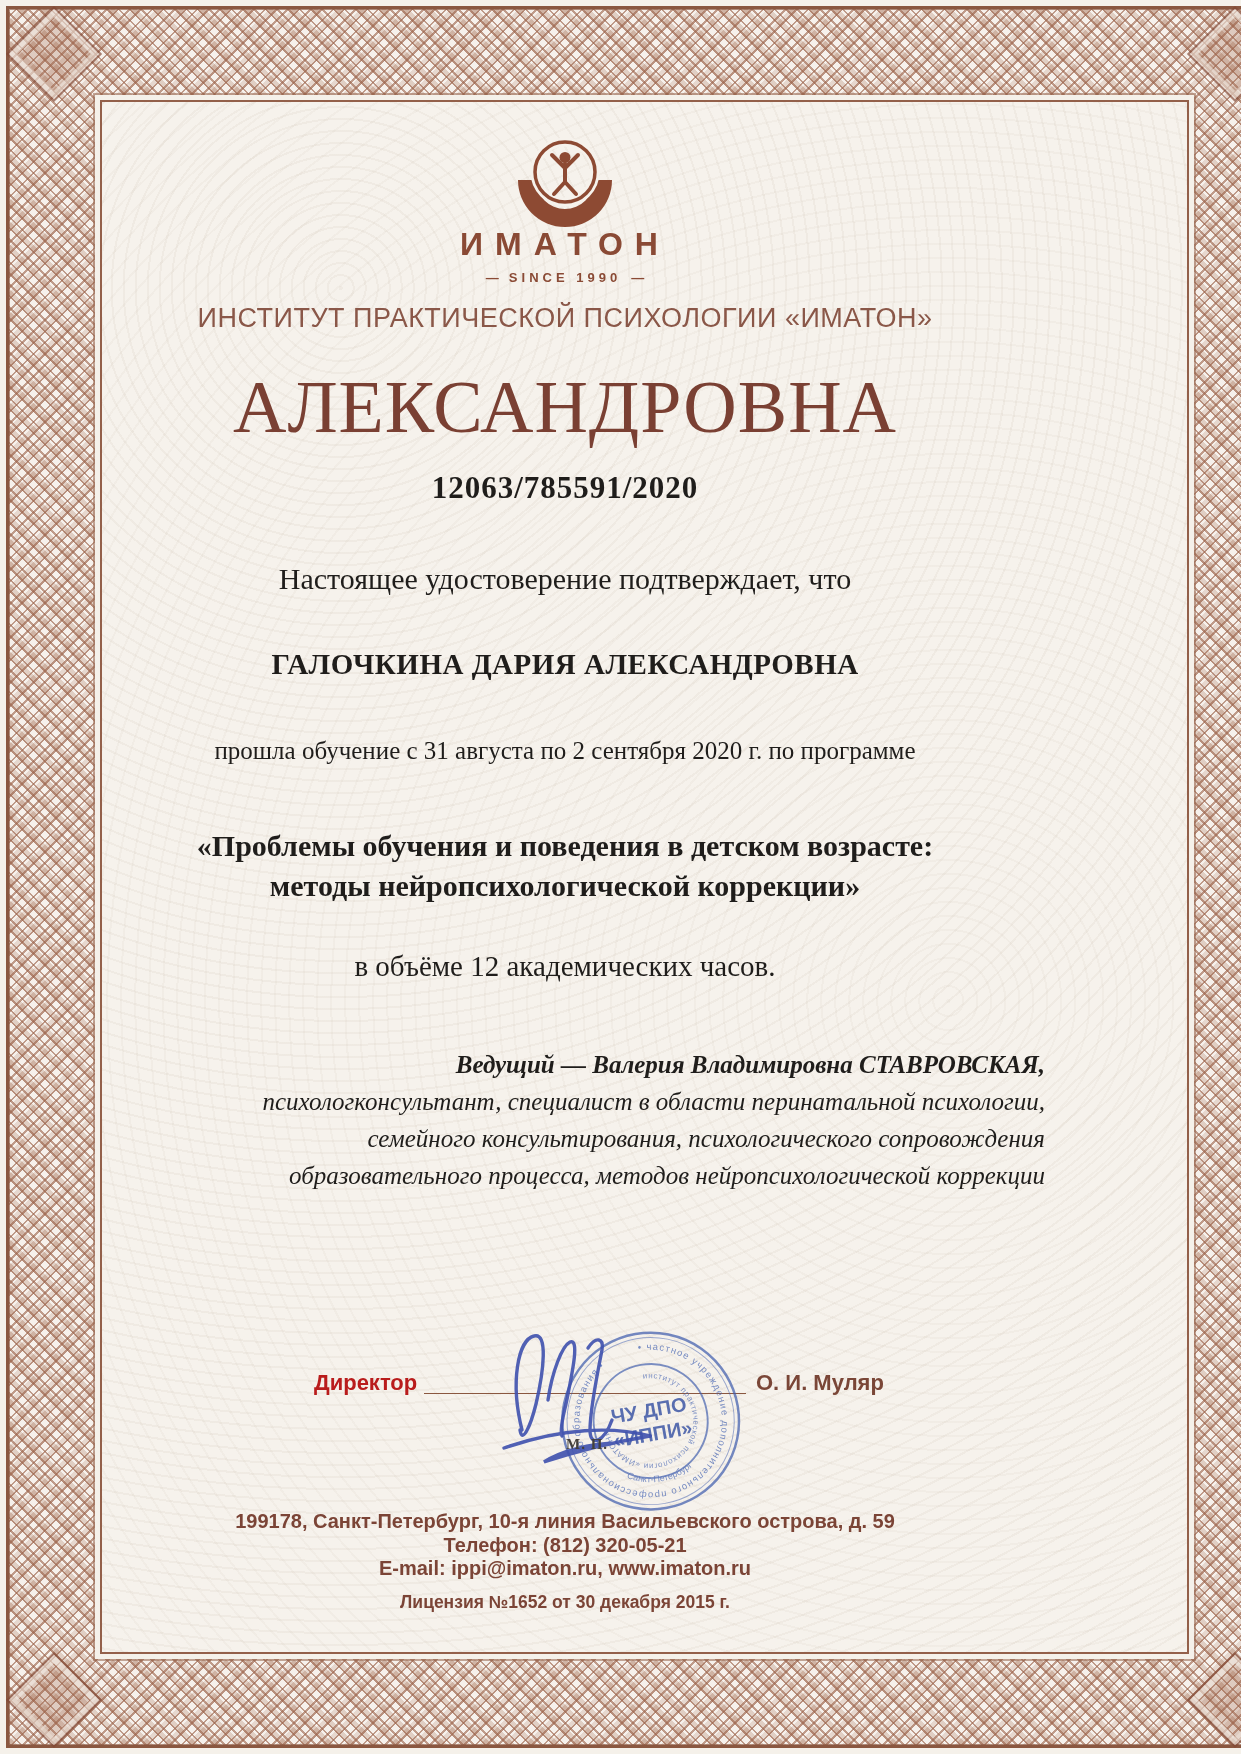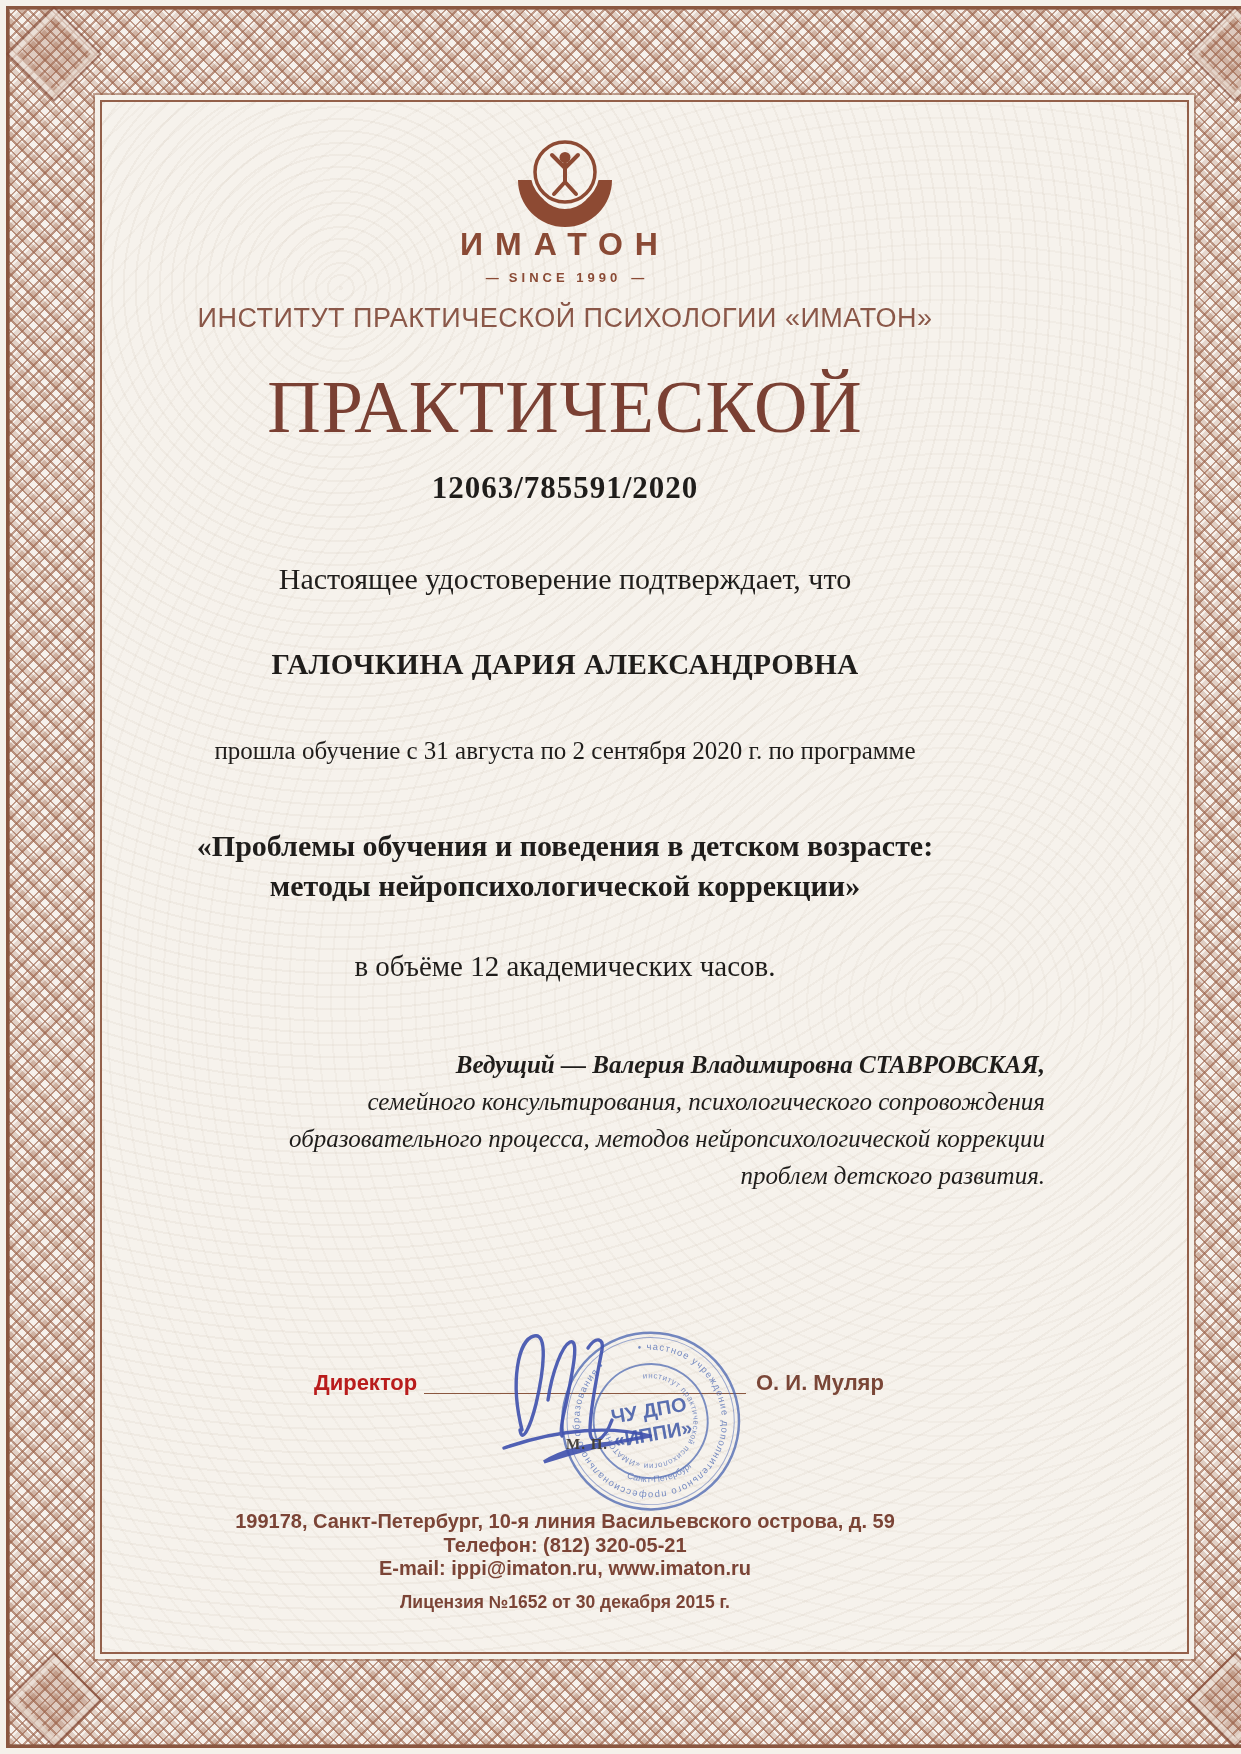--- a/index.html
+++ b/index.html
@@ -94,43 +94,43 @@
           <circle cx="61" cy="46" r="30" fill="none" stroke="#f6f2ec" stroke-width="9"></circle>
           <circle cx="61" cy="46" r="30" fill="none" stroke="#8d4a33" stroke-width="3.5"></circle>
           <circle cx="61" cy="31.5" r="5.5" fill="#8d4a33"></circle>
           <path d="M61,38 L61,56 M61,42 L48,29 M61,42 L74,29 M61,56 L50,68 M61,56 L72,68" fill="none" stroke="#8d4a33" stroke-width="4" stroke-linecap="round"></path>
         </svg>
       </div>
       <div class="c brand sans">ИМАТОН</div>
       <div class="c since sans"><span class="dash">—</span><span>SINCE 1990</span><span class="dash">—</span></div>
 
       <div class="c institute sans">ИНСТИТУТ ПРАКТИЧЕСКОЙ ПСИХОЛОГИИ «ИМАТОН»</div>
-      <div class="c title">ПРАКТИЧЕСКОЙ</div>
+      <div class="c title">АЛЕКСАНДРОВНА</div>
       <div class="c number">12063/785591/2020</div>
 
       <div class="c confirm">Настоящее удостоверение подтверждает, что</div>
       <div class="c recipient">ГАЛОЧКИНА ДАРИЯ АЛЕКСАНДРОВНА</div>
       <div class="c period">прошла обучение с 31 августа по 2 сентября 2020 г. по программе</div>
       <div class="c program">
         <span class="ln" style="display:block">«Проблемы обучения и поведения в детском возрасте:</span>
         <span class="ln" style="display:block">методы нейропсихологической коррекции»</span>
       </div>
       <div class="c volume">в объёме 12 академических часов.</div>
 
       <div class="c addr sans">199178, Санкт-Петербург, 10-я линия Васильевского острова, д. 59</div>
       <div class="c phone sans">Телефон: (812) 320-05-21</div>
       <div class="c email sans">E-mail: ippi@imaton.ru, www.imaton.ru</div>
       <div class="c license sans">Лицензия №1652 от 30 декабря 2015 г.</div>
     </div>
 
     <div class="lecturer">
       <span class="lead">Ведущий — Валерия Владимировна СТАВРОВСКАЯ,</span>
+      <span class="ln">психологконсультант, специалист в области перинатальной психологии,</span>
       <span class="ln">семейного консультирования, психологического сопровождения</span>
       <span class="ln">образовательного процесса, методов нейропсихологической коррекции</span>
-      <span class="ln">проблем детского развития.</span>
     </div>
 
     <div class="role sans">Директор</div>
     <div class="sig-line"></div>
     <div class="signer sans">О. И. Муляр</div>
 
     <div class="stamp">
       <svg width="190" height="190" viewBox="0 0 200 200">
         <defs>
           <path id="ringOuter" d="M 100 25 A 75 75 0 1 1 99.9 25" fill="none"></path>

